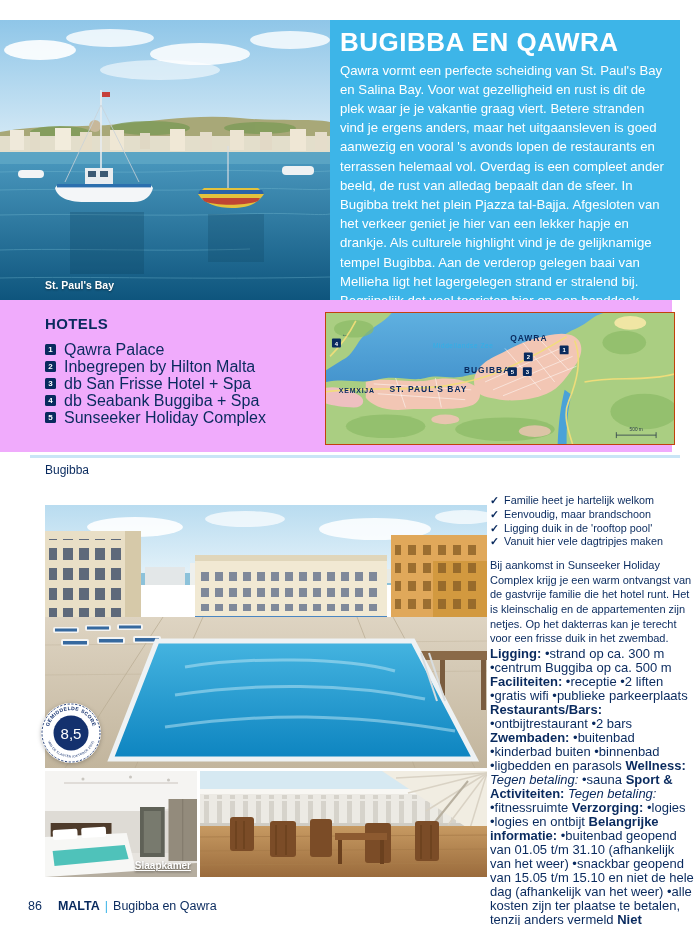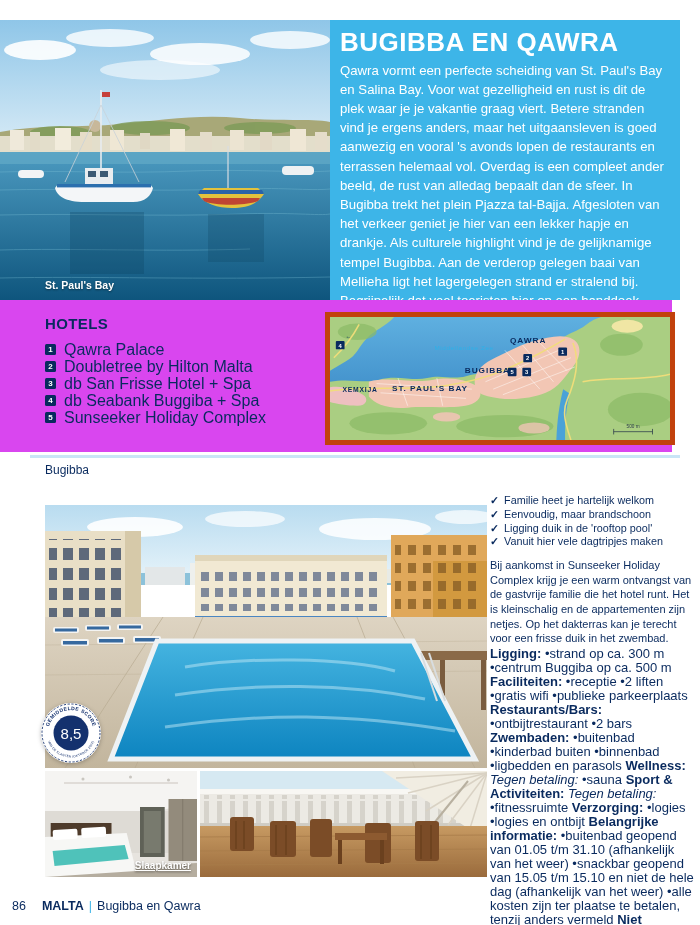--- a/index.html
+++ b/index.html
@@ -9,27 +9,27 @@
 
   
   .hero-photo { position:absolute; left:0; top:20px; width:330px; height:280px; overflow:hidden; }
   .hero-photo svg, .ph svg { display:block; width:100%; height:100%; }
   .photo-caption { position:absolute; left:45px; bottom:9px; color:#fff; font-size:10.5px; font-weight:bold; text-shadow:0 1px 2px rgba(0,0,0,.45); }
   .hero-text { position:absolute; left:330px; top:20px; width:350px; height:280px; background:#3db5e8; color:#fff; padding:8px 10px 0 10px; }
   .hero-text h1 { font-size:26px; font-weight:800; letter-spacing:.5px; line-height:1.1; margin-bottom:4px; }
   .hero-text p { font-size:13.2px; line-height:19.2px; }
 
   
-  .hotels-band { position:absolute; left:0; top:300px; width:672px; height:152px; background:#d946ef; }
+  .hotels-band { position:absolute; left:0; top:300px; width:672px; height:152px; background:#f0abfc; }
   .hotels-list { position:absolute; left:45px; top:15px; }
   .hotels-list h2 { font-size:15px; font-weight:800; letter-spacing:.4px; margin-bottom:9px; }
   .hotel-row { display:flex; align-items:center; height:17px; }
   .num-badge { display:inline-block; width:11px; height:11px; background:#092a5e; color:#fff; font-size:8px; font-weight:bold; line-height:11px; text-align:center; border-radius:1.5px; margin-right:8px; flex:0 0 auto; }
   .hotel-name { font-size:16px; }
-  .map-card { position:absolute; left:325px; top:12px; width:350px; height:133px; border:5px solid #c2410c; overflow:hidden; }
+  .map-card { position:absolute; left:325px; top:12px; width:350px; height:133px; border:1px solid #c2410c; overflow:hidden; }
   .map-card svg { display:block; width:100%; height:100%; }
 
   .section-rule { position:absolute; left:30px; top:455px; width:650px; height:3px; background:#c9e5f6; }
 
   
   .listing-header { position:absolute; left:45px; top:461px; width:620px; }
   .listing-header h2 { font-size:15px; font-weight:800; display:inline; }
   .tui-t { display:inline-block; width:13px; height:13px; border-radius:50%; background:#49c0ee; color:#fff; font-size:9px; font-weight:bold; text-align:center; line-height:13px; margin-left:2px; vertical-align:1px; }
   .listing-location { font-size:12px; margin-top:2px; }
 
@@ -45,21 +45,21 @@
   
   .info-col { position:absolute; left:490px; top:494px; width:206px; }
   .hl-row { display:flex; font-size:10.8px; line-height:13.8px; }
   .hl-check { font-weight:bold; margin-right:5px; }
   .desc-bold { margin-top:9px; font-size:11px; font-weight:normal; line-height:14.6px; }
   .details { font-size:13px; line-height:14px; margin-top:1px; }
   .details .db { font-weight:bold; }
   .details .di { font-style:italic; }
 
   
-  .footer { position:absolute; left:12px; top:899px; font-size:12.5px; }
+  .footer { position:absolute; left:28px; top:899px; font-size:12.5px; }
   .footer .pgnum { margin-right:16px; }
   .footer .region { font-weight:800; }
   .footer .pipe { color:#3db5e8; margin:0 5px; }
 </style>
 </head>
 <body>
 
 <div class="page">
 
   <div class="hero-photo">
@@ -146,21 +146,21 @@
   <div class="hotels-band">
     <div class="hotels-list">
       <h2>HOTELS</h2>
       <div id="hotel-rows">
           <div class="hotel-row">
             <span class="num-badge">1</span>
             <span class="hotel-name">Qawra Palace</span>
           </div>
           <div class="hotel-row">
             <span class="num-badge">2</span>
-            <span class="hotel-name">Doubletree by Hilton Malta</span>
+            <span class="hotel-name">Inbegrepen by Hilton Malta</span>
           </div>
           <div class="hotel-row">
             <span class="num-badge">3</span>
             <span class="hotel-name">db San Frisse Hotel + Spa</span>
           </div>
           <div class="hotel-row">
             <span class="num-badge">4</span>
             <span class="hotel-name">db Seabank Buggiba + Spa</span>
           </div>
           <div class="hotel-row">

